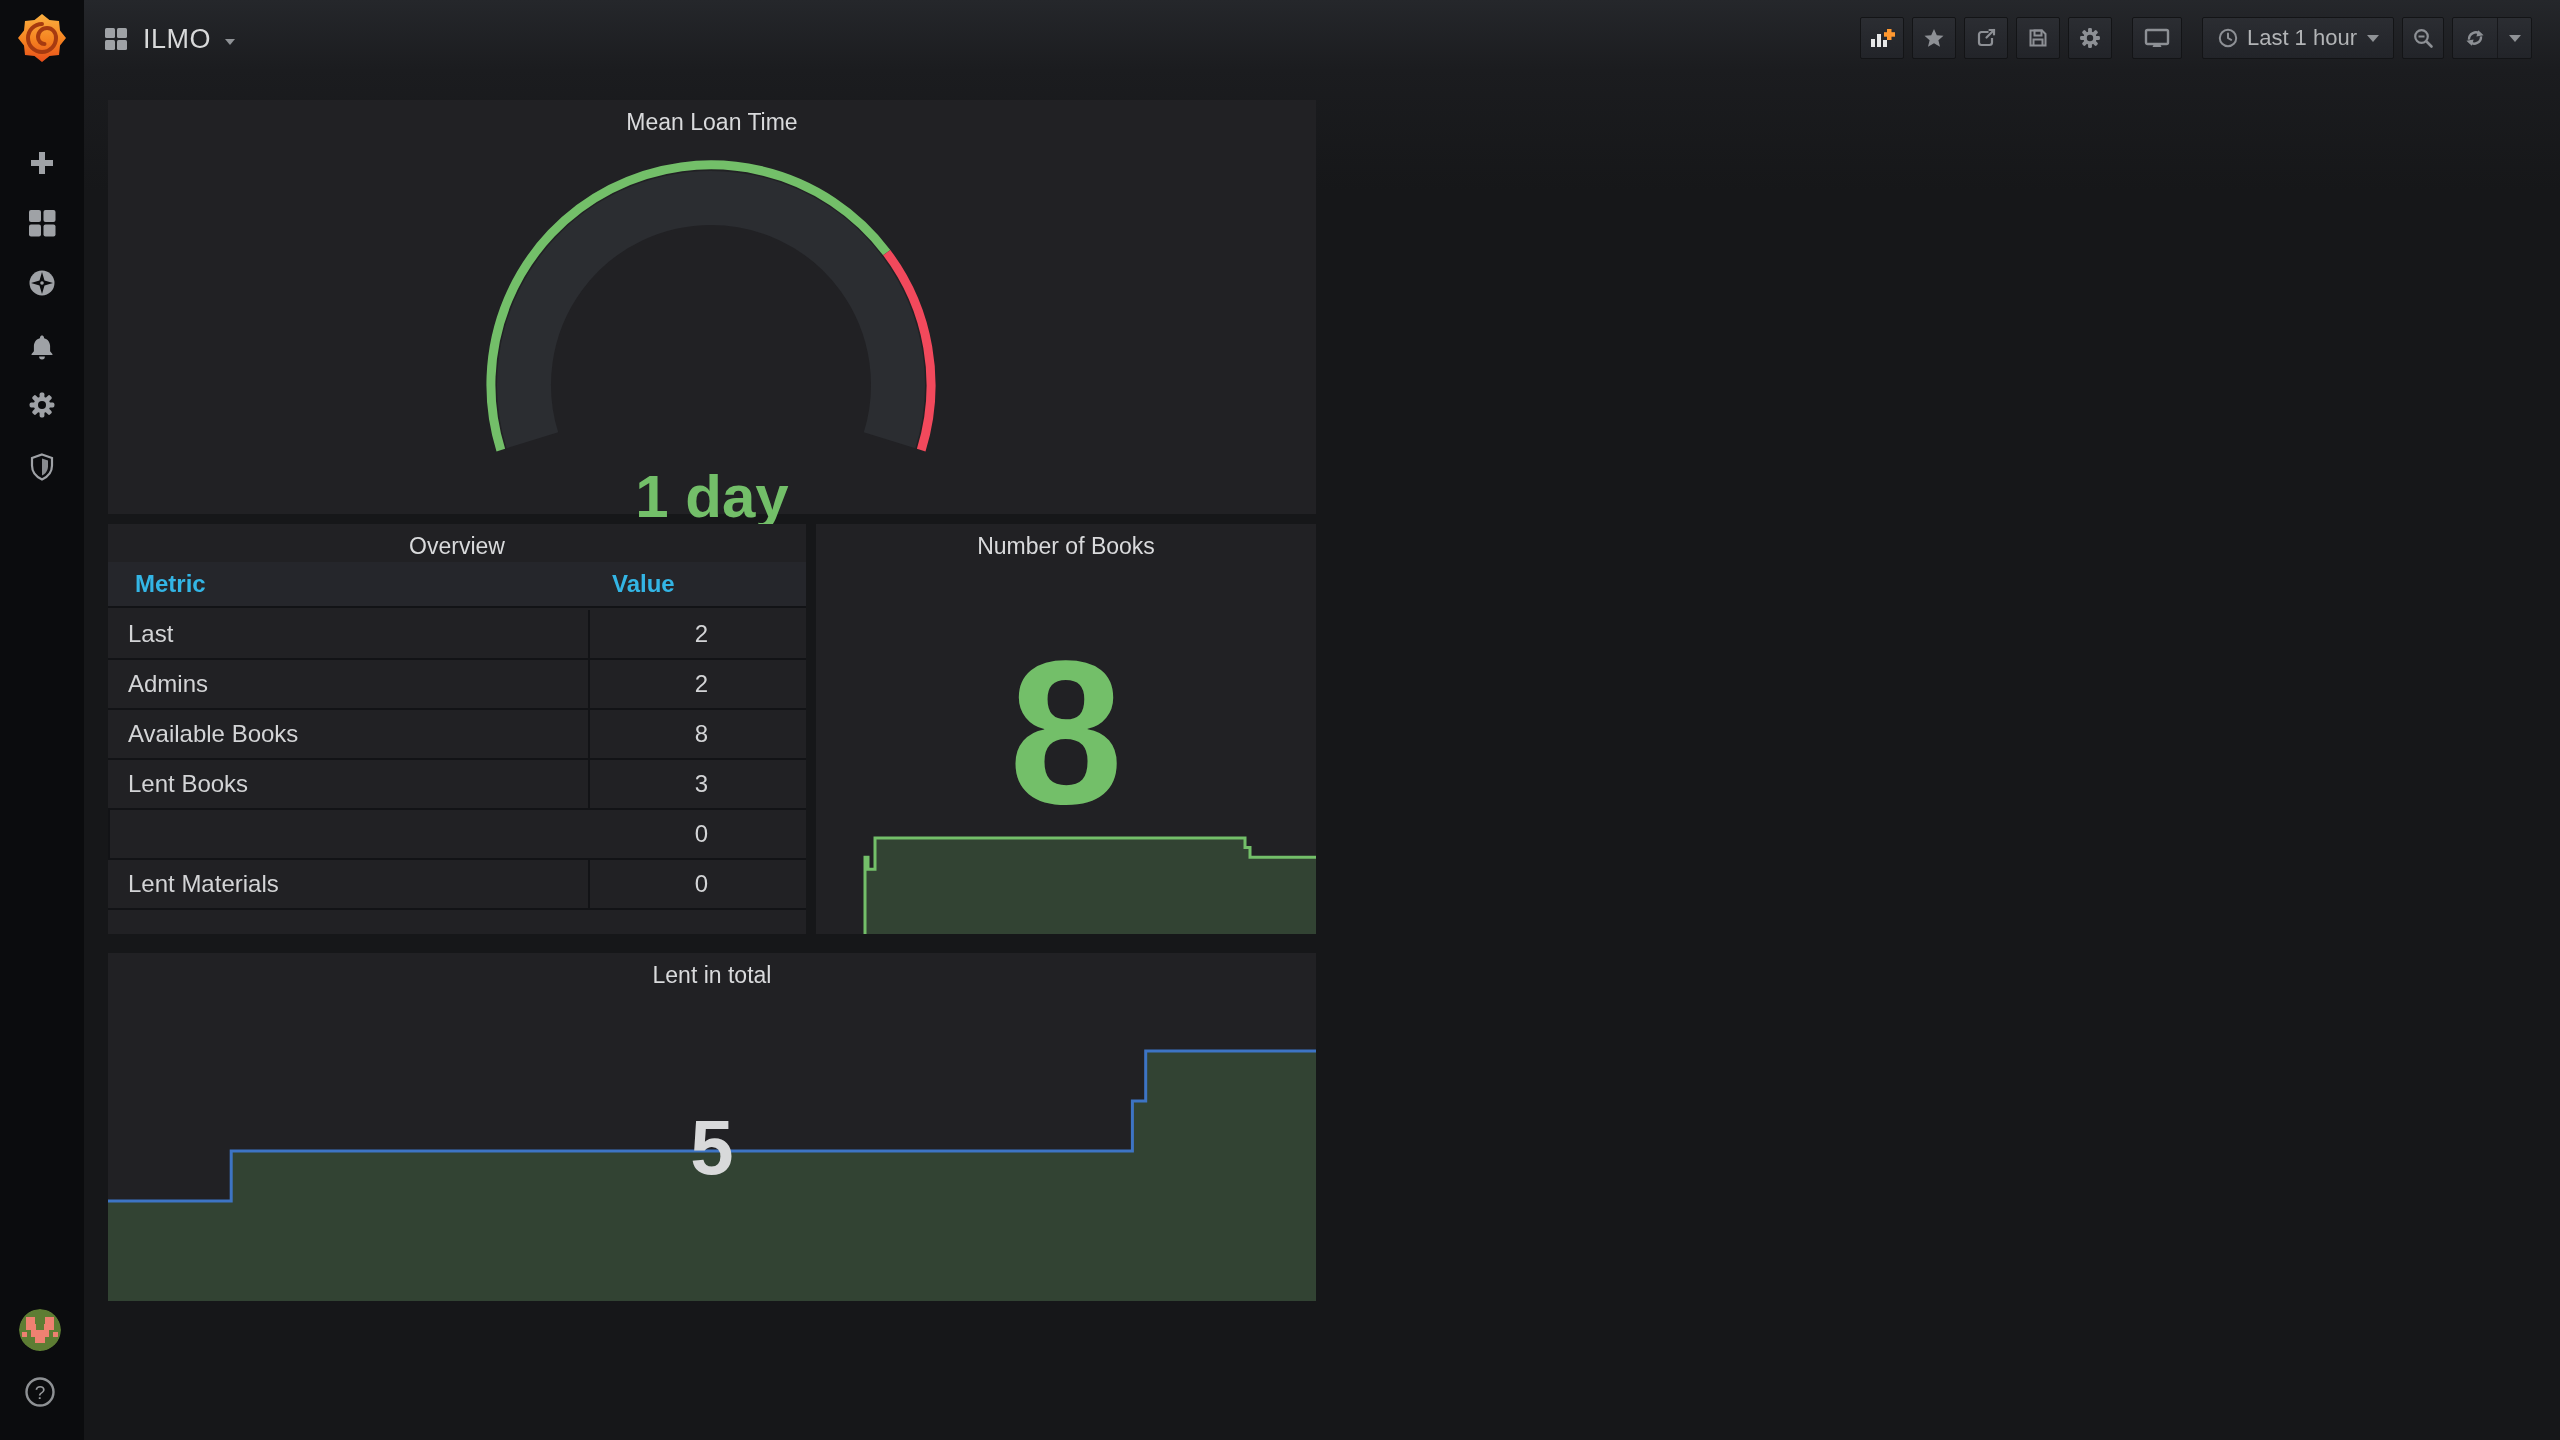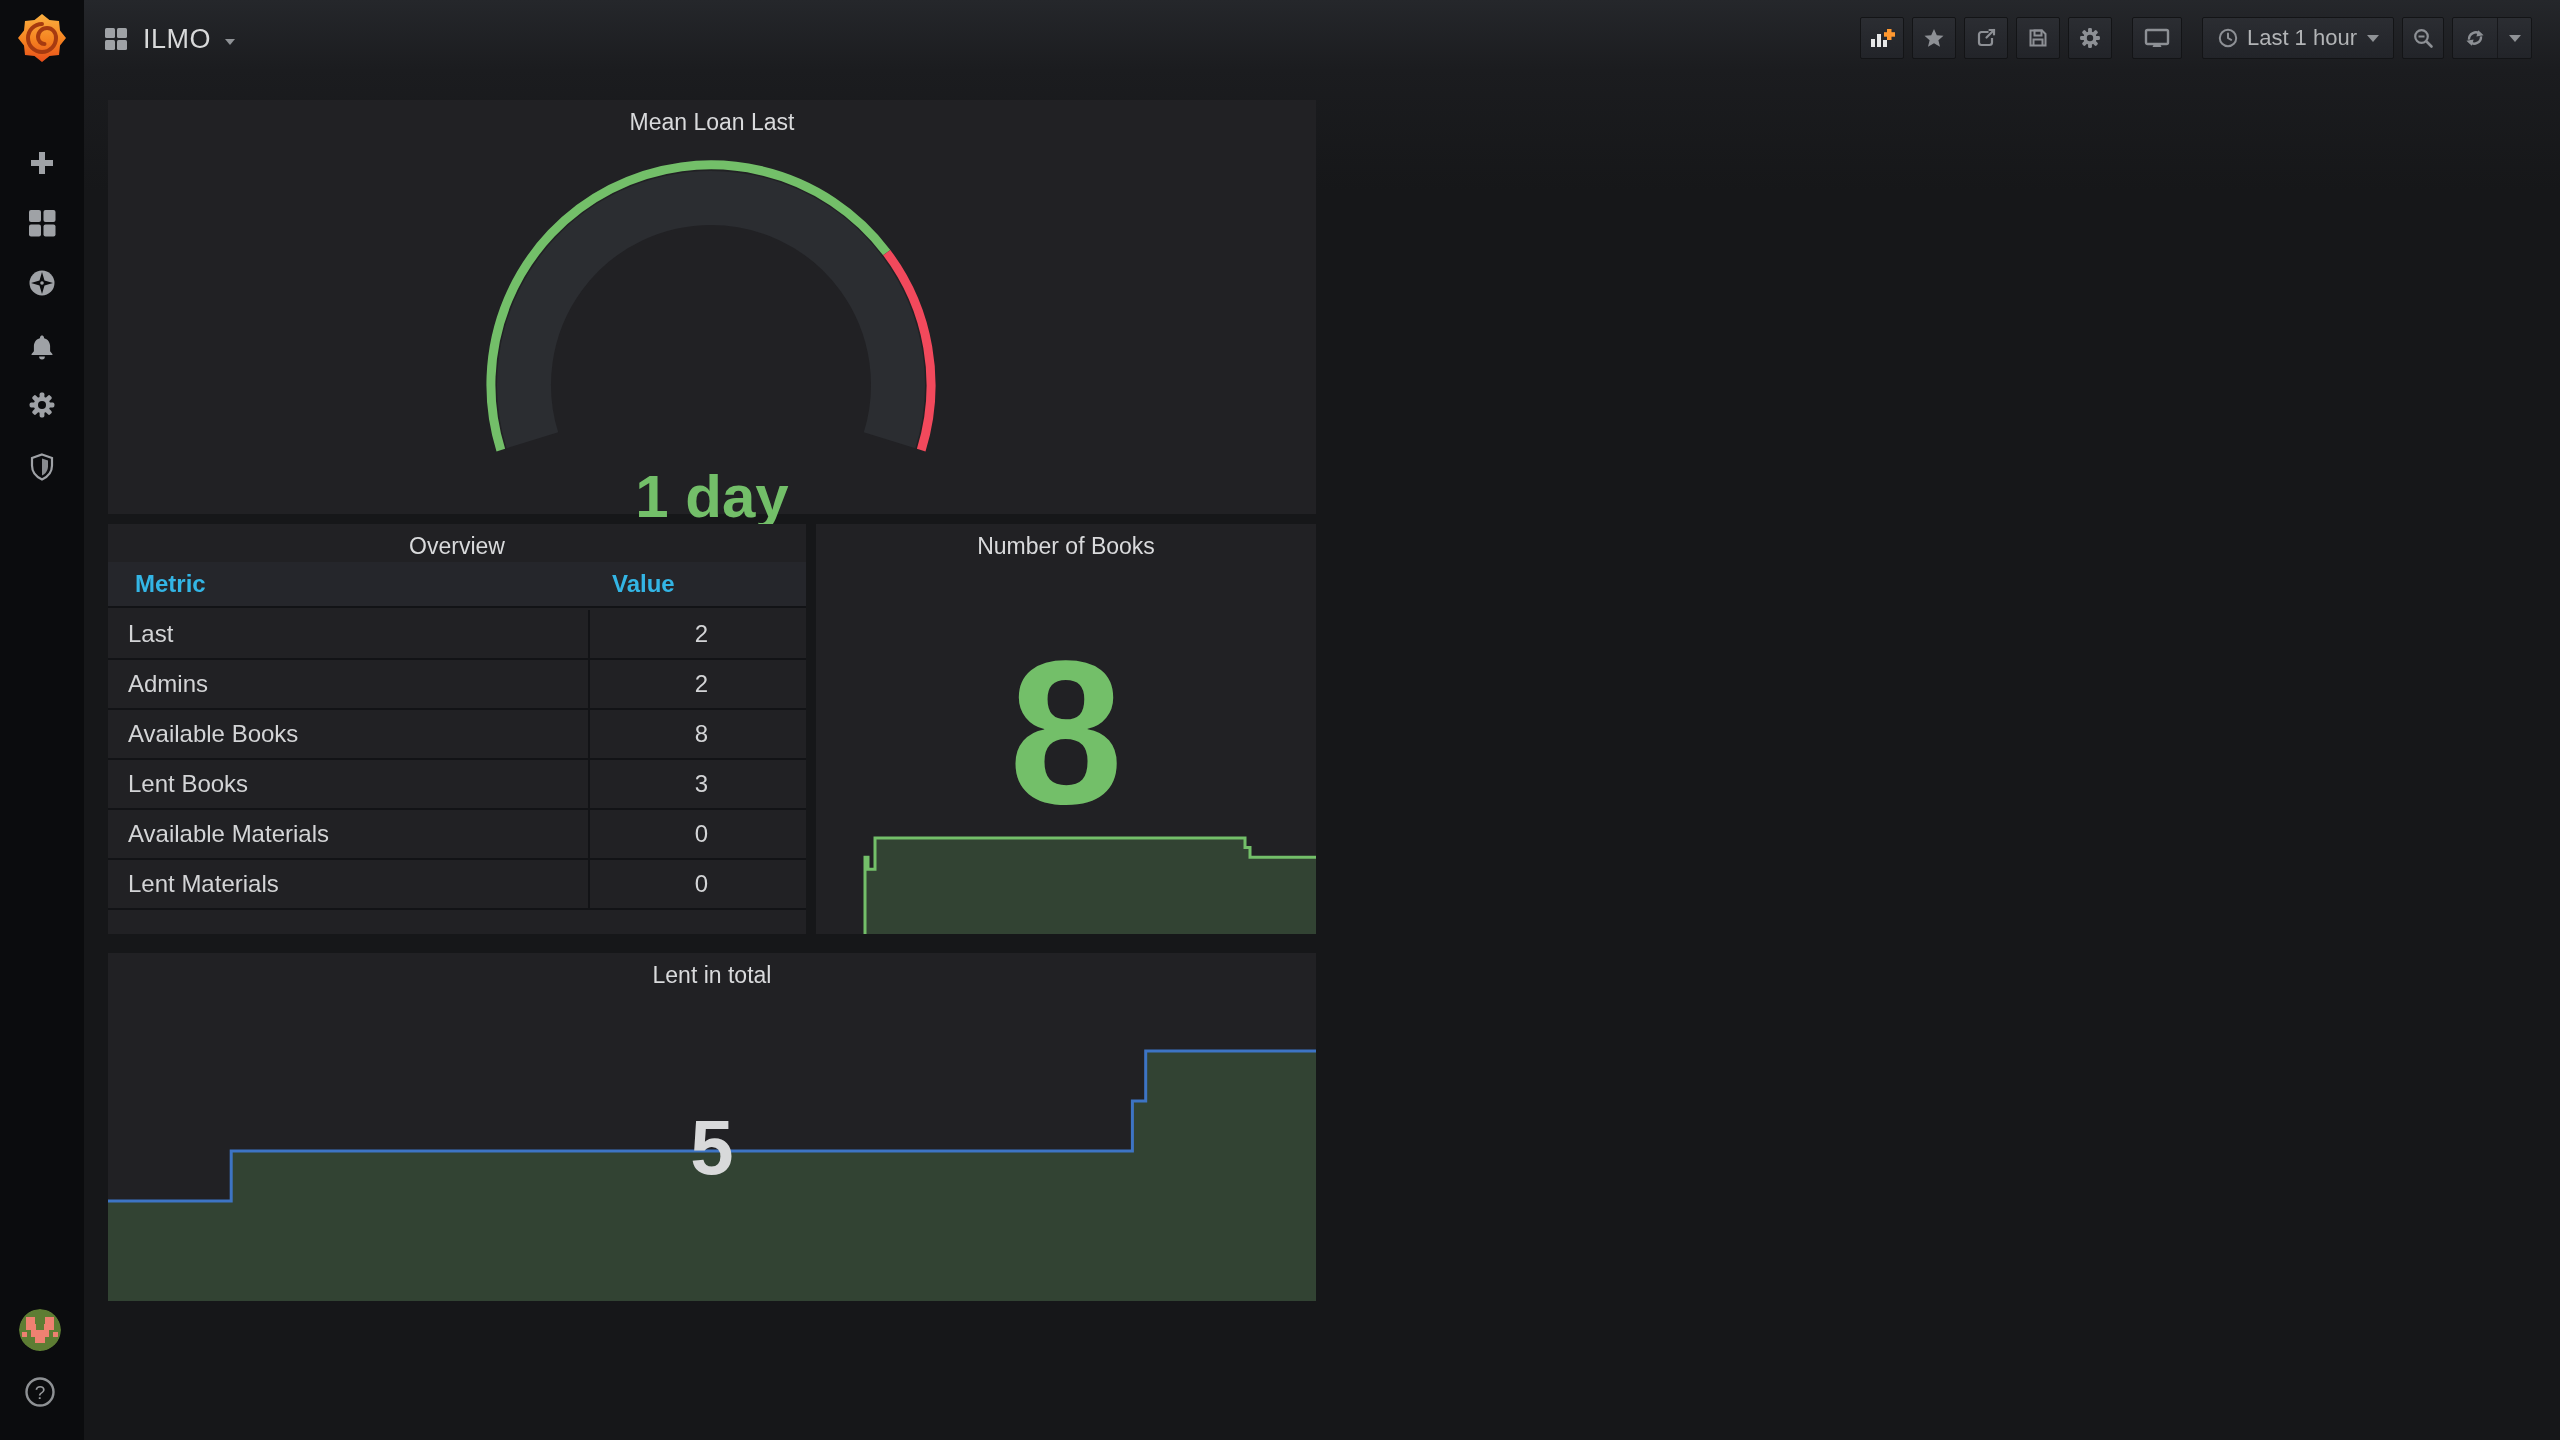--- a/index.html
+++ b/index.html
@@ -266,21 +266,21 @@
         </svg>
       </div>
       <div class="cell">
         <span class="caret"></span>
       </div>
     </div>
   </div>
 </div>
 
 <div class="panel" id="panel-gauge">
-  <div class="panel-title">Mean Loan Last</div>
+  <div class="panel-title">Mean Loan Time</div>
   <svg class="gauge-svg" width="1208" height="414" viewBox="0 0 1208 414">
     <path class="gauge-band" d="M 424.4 340.3 A 187 187 0 1 1 781.6 340.3"></path>
     <path class="gauge-green" d="M 392.8 350.1 A 220 220 0 0 1 778.7 152.6"></path>
     <path class="gauge-red" d="M 778.7 152.6 A 220 220 0 0 1 813.2 350.1"></path>
   </svg>
   <div class="gauge-value">1 day</div>
   <div class="gauge-label">Loan time</div>
 </div>
 
 <div class="panel" id="panel-table">
@@ -300,21 +300,20 @@
     </div>
     <div class="tbl-row">
       <div class="td-metric">Available Books</div>
       <div class="td-value">8</div>
     </div>
     <div class="tbl-row">
       <div class="td-metric">Lent Books</div>
       <div class="td-value">3</div>
     </div>
     <div class="tbl-row">
-      <div class="td-metric">Available Materials</div>
       <div class="td-value">0</div>
     </div>
     <div class="tbl-row">
       <div class="td-metric">Lent Materials</div>
       <div class="td-value">0</div>
     </div>
   </div>
 </div>
 
 <div class="panel" id="panel-books">

